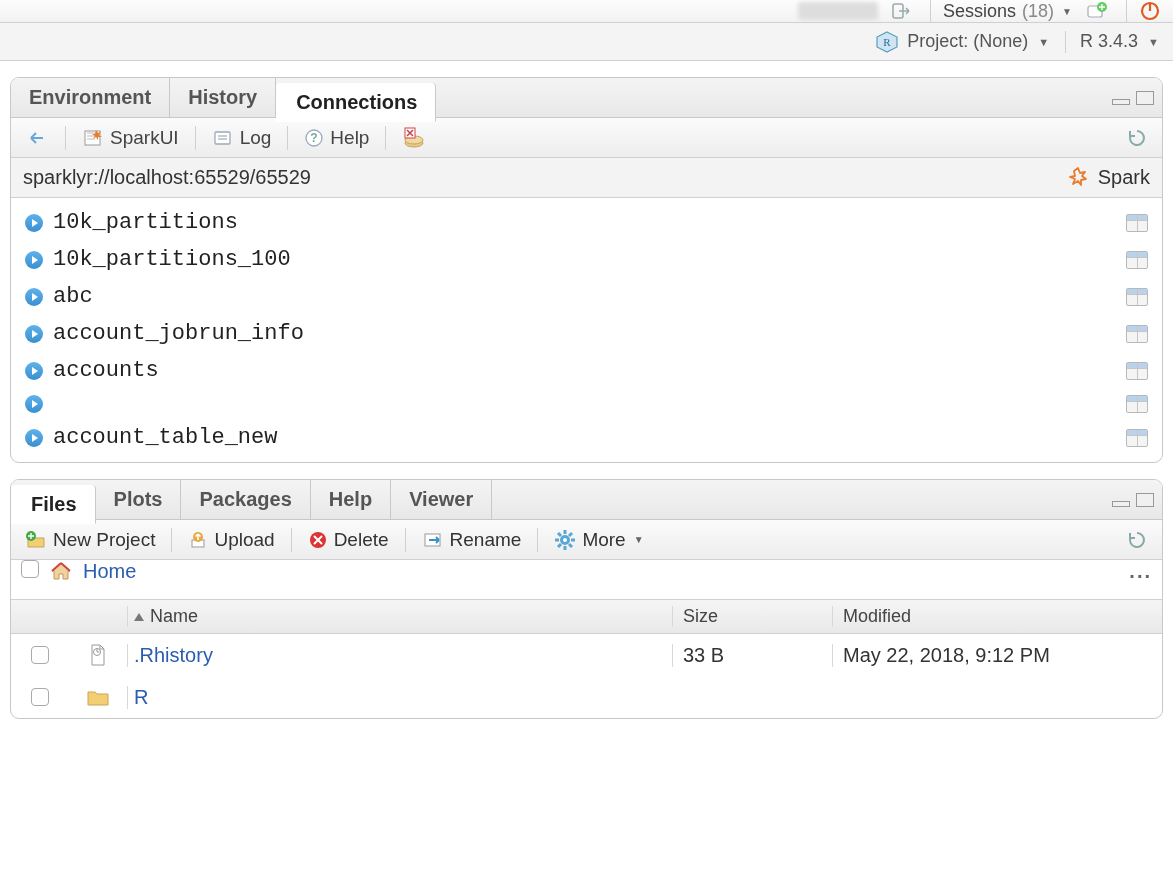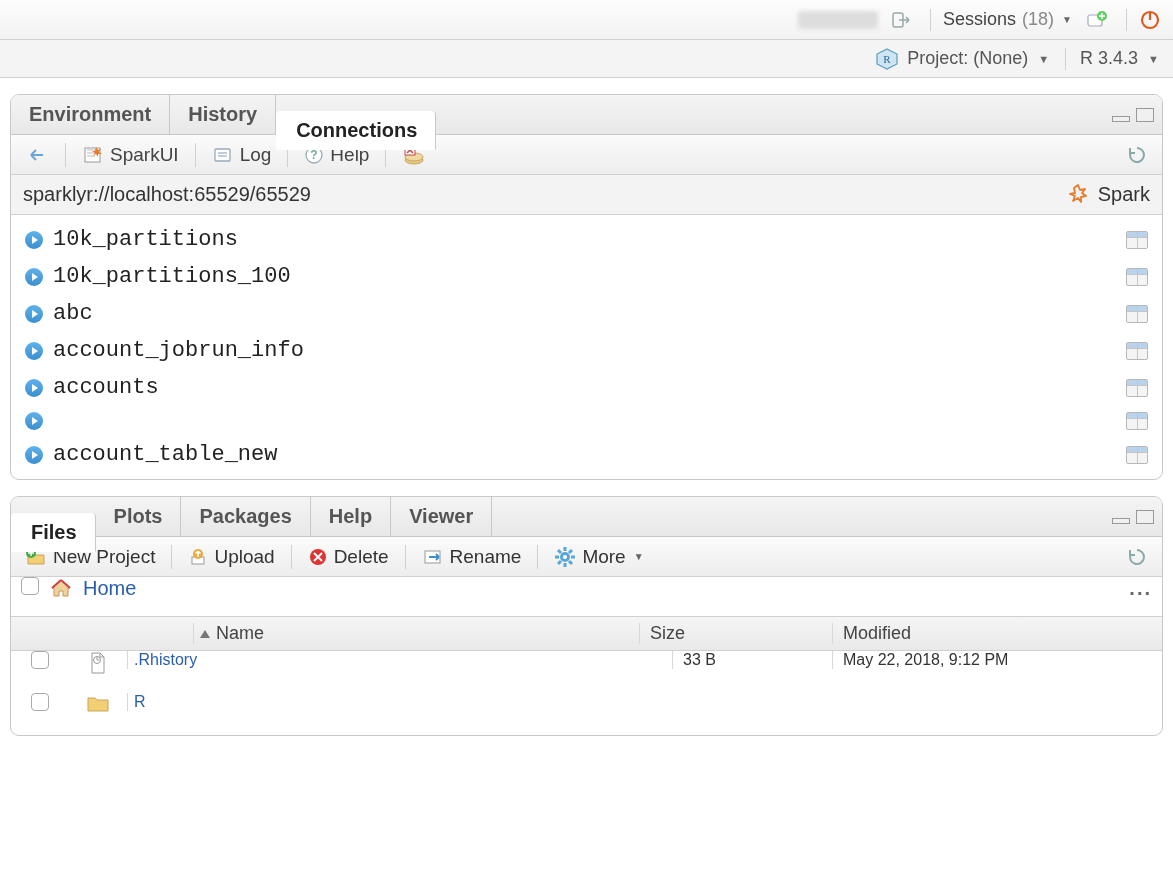--- a/index.html
+++ b/index.html
@@ -5,21 +5,21 @@
   * { box-sizing: border-box; margin: 0; padding: 0; }
   body {
     font-family: "Lucida Grande", "Helvetica Neue", Arial, sans-serif;
     font-size: 14px;
     background: #fff;
     color: #333;
     width: 1173px;
   }
   
   .topbar {
-    height: 40px;
+    height: 23px;
     border-bottom: 1px solid #d0d0d0;
     background: linear-gradient(#fdfdfd,#f2f2f2);
     display: flex;
     align-items: center;
     justify-content: flex-end;
     padding: 0 12px;
     gap: 6px;
   }
   .blurred {
     width: 80px; height: 18px;
@@ -62,21 +62,21 @@
     display:flex;align-items:center;
     font-size:20px;color:#555;
     border-right:1px solid #c8c8c8;
     cursor:default;
     font-weight:600;
   }
   .tab.active {
     background:#fff;
     color:#222;
     border-bottom:1px solid #fff;
-    position:relative;top:16px;
+    position:relative;top:5px;
     border-top-left-radius:4px;border-top-right-radius:4px;padding-left:20px;
   }
   .tab-right {
     margin-left:auto;display:flex;align-items:center;gap:6px;padding:0 8px;
   }
   .win-btn { width:18px;height:14px;border:1px solid #999;background:#f0f0f0;}
   .win-btn.min{height:6px;margin-top:8px;}
   .toolbar {
     display:flex;align-items:center;gap:4px;
     background: linear-gradient(#fbfbfb,#ededed);
@@ -143,29 +143,29 @@
     padding:0 10px;font-size:20px;
     background:#fff;
   }
   .breadcrumb .dots{margin-left:auto;color:#666;letter-spacing:2px;font-weight:bold;}
   .cbx{width:18px;height:18px;border:1.5px solid #aaa;border-radius:4px;background:#fff;}
   .link{color:#2a5db0;}
   .file-headers{
     display:flex;align-items:center;
     height:34px;background:linear-gradient(#f5f5f5,#e9e9e9);
     border-bottom:1px solid #d0d0d0;
-    font-size:18px;color:#444;gap:33px;
+    font-size:18px;color:#444;
   }
   .col-check{width:58px;}
   .col-icon{width:58px;}
   .col-name{flex:1;padding-left:6px;display:flex;align-items:center;gap:6px;border-left:1px solid #d8d8d8;}
   .col-size{width:160px;border-left:1px solid #d8d8d8;padding-left:10px;}
   .col-mod{width:330px;border-left:1px solid #d8d8d8;padding-left:10px;}
   .file-row{
-    display:flex;align-items:flex-start;height:42px;font-size:16px;padding:0;
+    display:flex;align-items:center;height:42px;font-size:20px;padding:0;
   }
   .file-row .col-check{display:flex;justify-content:center;}
   .file-row .col-icon{display:flex;justify-content:center;}
   .refresh-icon{margin-left:auto;}
   .sort-triangle{width:0;height:0;border-left:5px solid transparent;border-right:5px solid transparent;border-bottom:8px solid #777;}
   
   svg{display:block;}
 </style>
 </head>
 <body>

